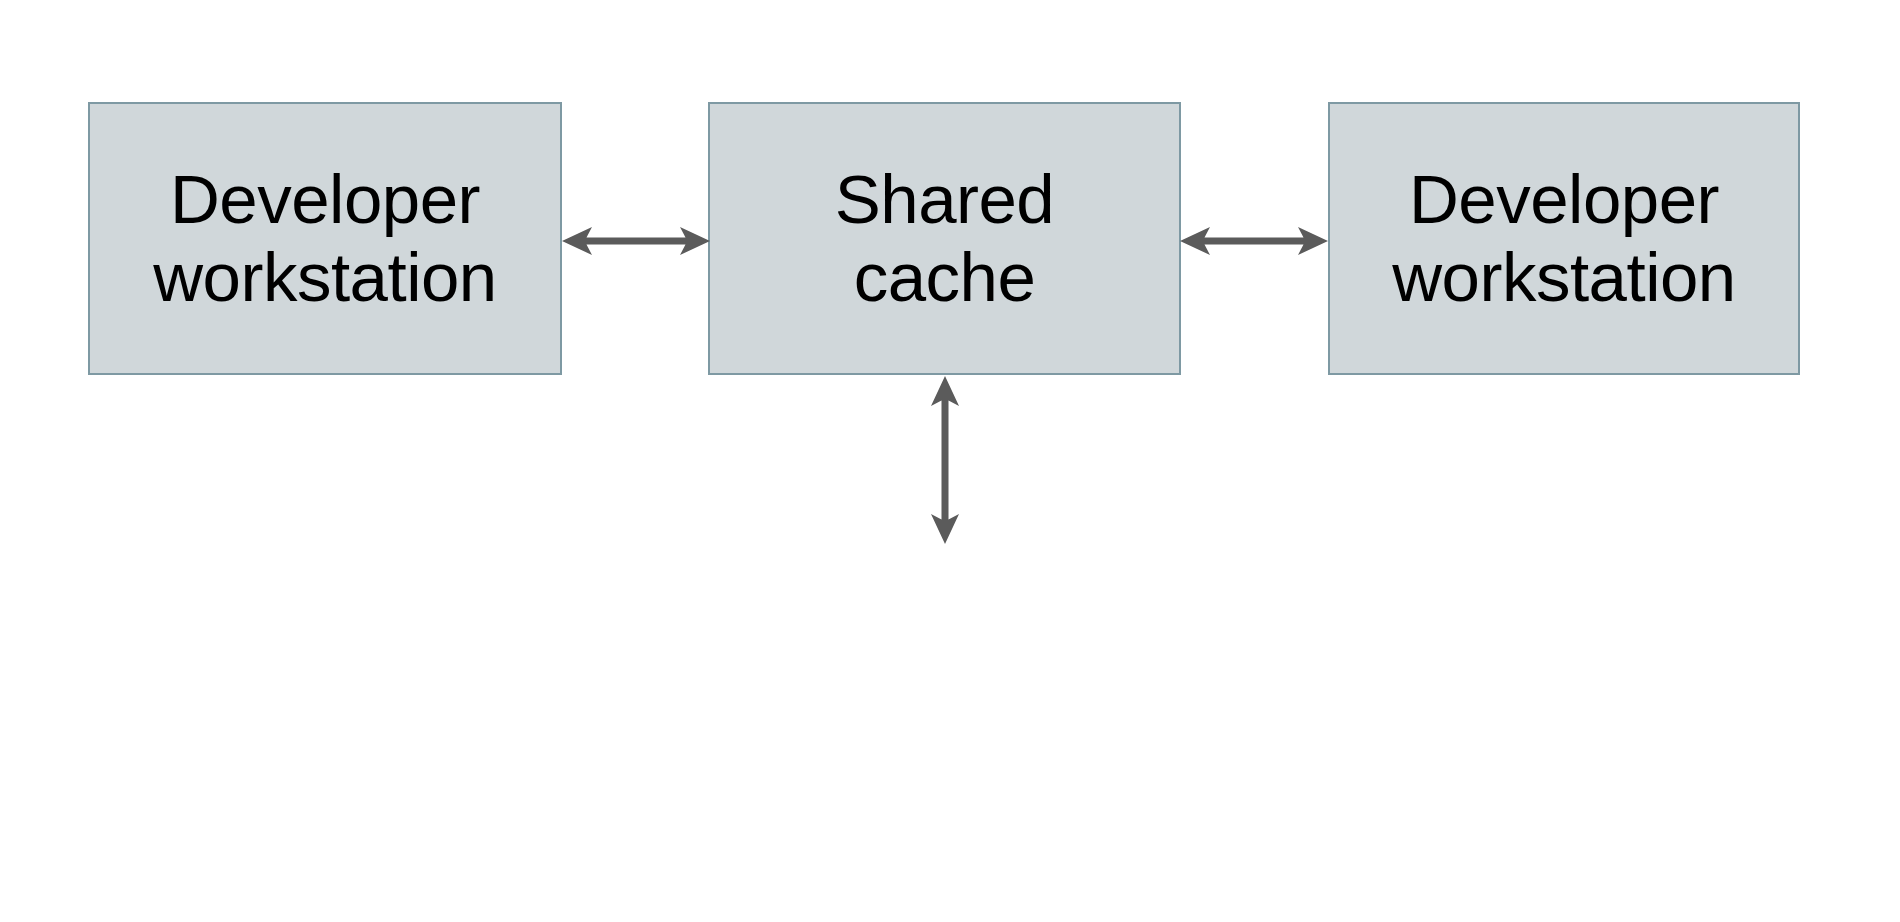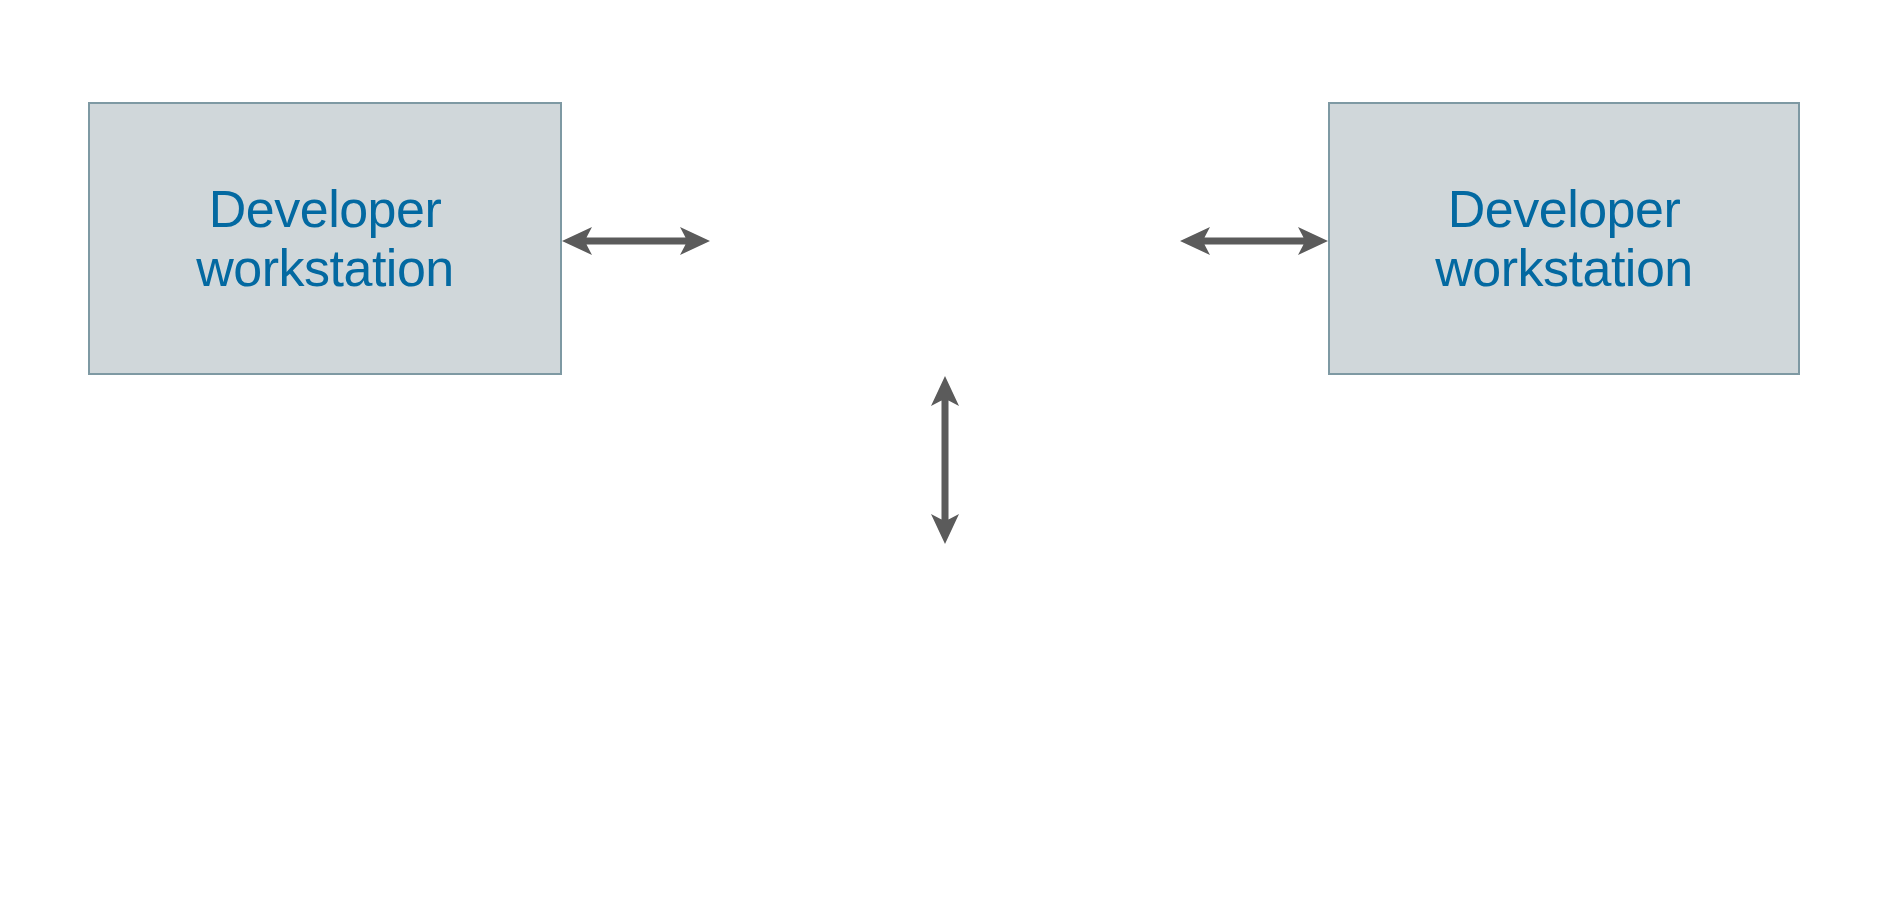--- a/index.html
+++ b/index.html
@@ -29,23 +29,23 @@
     box-sizing: border-box;
     background: #d0d7da;
     border: 2px solid #7e99a3;
     display: flex;
     align-items: center;
     justify-content: center;
     text-align: center;
   }
 
   .node-label {
-    color: #0369a1;
+    color: #000000;
     font-family: "Liberation Sans", sans-serif;
-    font-size: 52px;
+    font-size: 69px;
     line-height: 1.12;
     font-weight: 400;
     letter-spacing: -0.5px;
     white-space: pre-line;
     padding: 0 6px;
   }
 
   
   #node-dev-left  { left: 88px;   top: 102px; width: 474px; height: 273px; }
   #node-cache     { left: 708px;  top: 102px; width: 473px; height: 273px; }
@@ -66,20 +66,24 @@
 </head>
 <body>
 
 <div id="diagram-canvas">
 
   <div class="node-box" id="node-dev-left">
     <span class="node-label">Developer
 workstation</span>
   </div>
 
+  <div class="node-box" id="node-cache">
+    <span class="node-label">Shared
+cache</span>
+  </div>
 
   <div class="node-box" id="node-dev-right">
     <span class="node-label">Developer
 workstation</span>
   </div>
 
 
   <div class="connector" id="connector-left-to-cache">
     <svg width="156" height="62" viewBox="0 0 156 62">
       <path d="M4 31 L34 17 L28.5 27.5 L127.5 27.5 L122 17 L152 31 L122 45 L127.5 34.5 L28.5 34.5 L34 45 Z" fill="#5b5b5b"></path>

